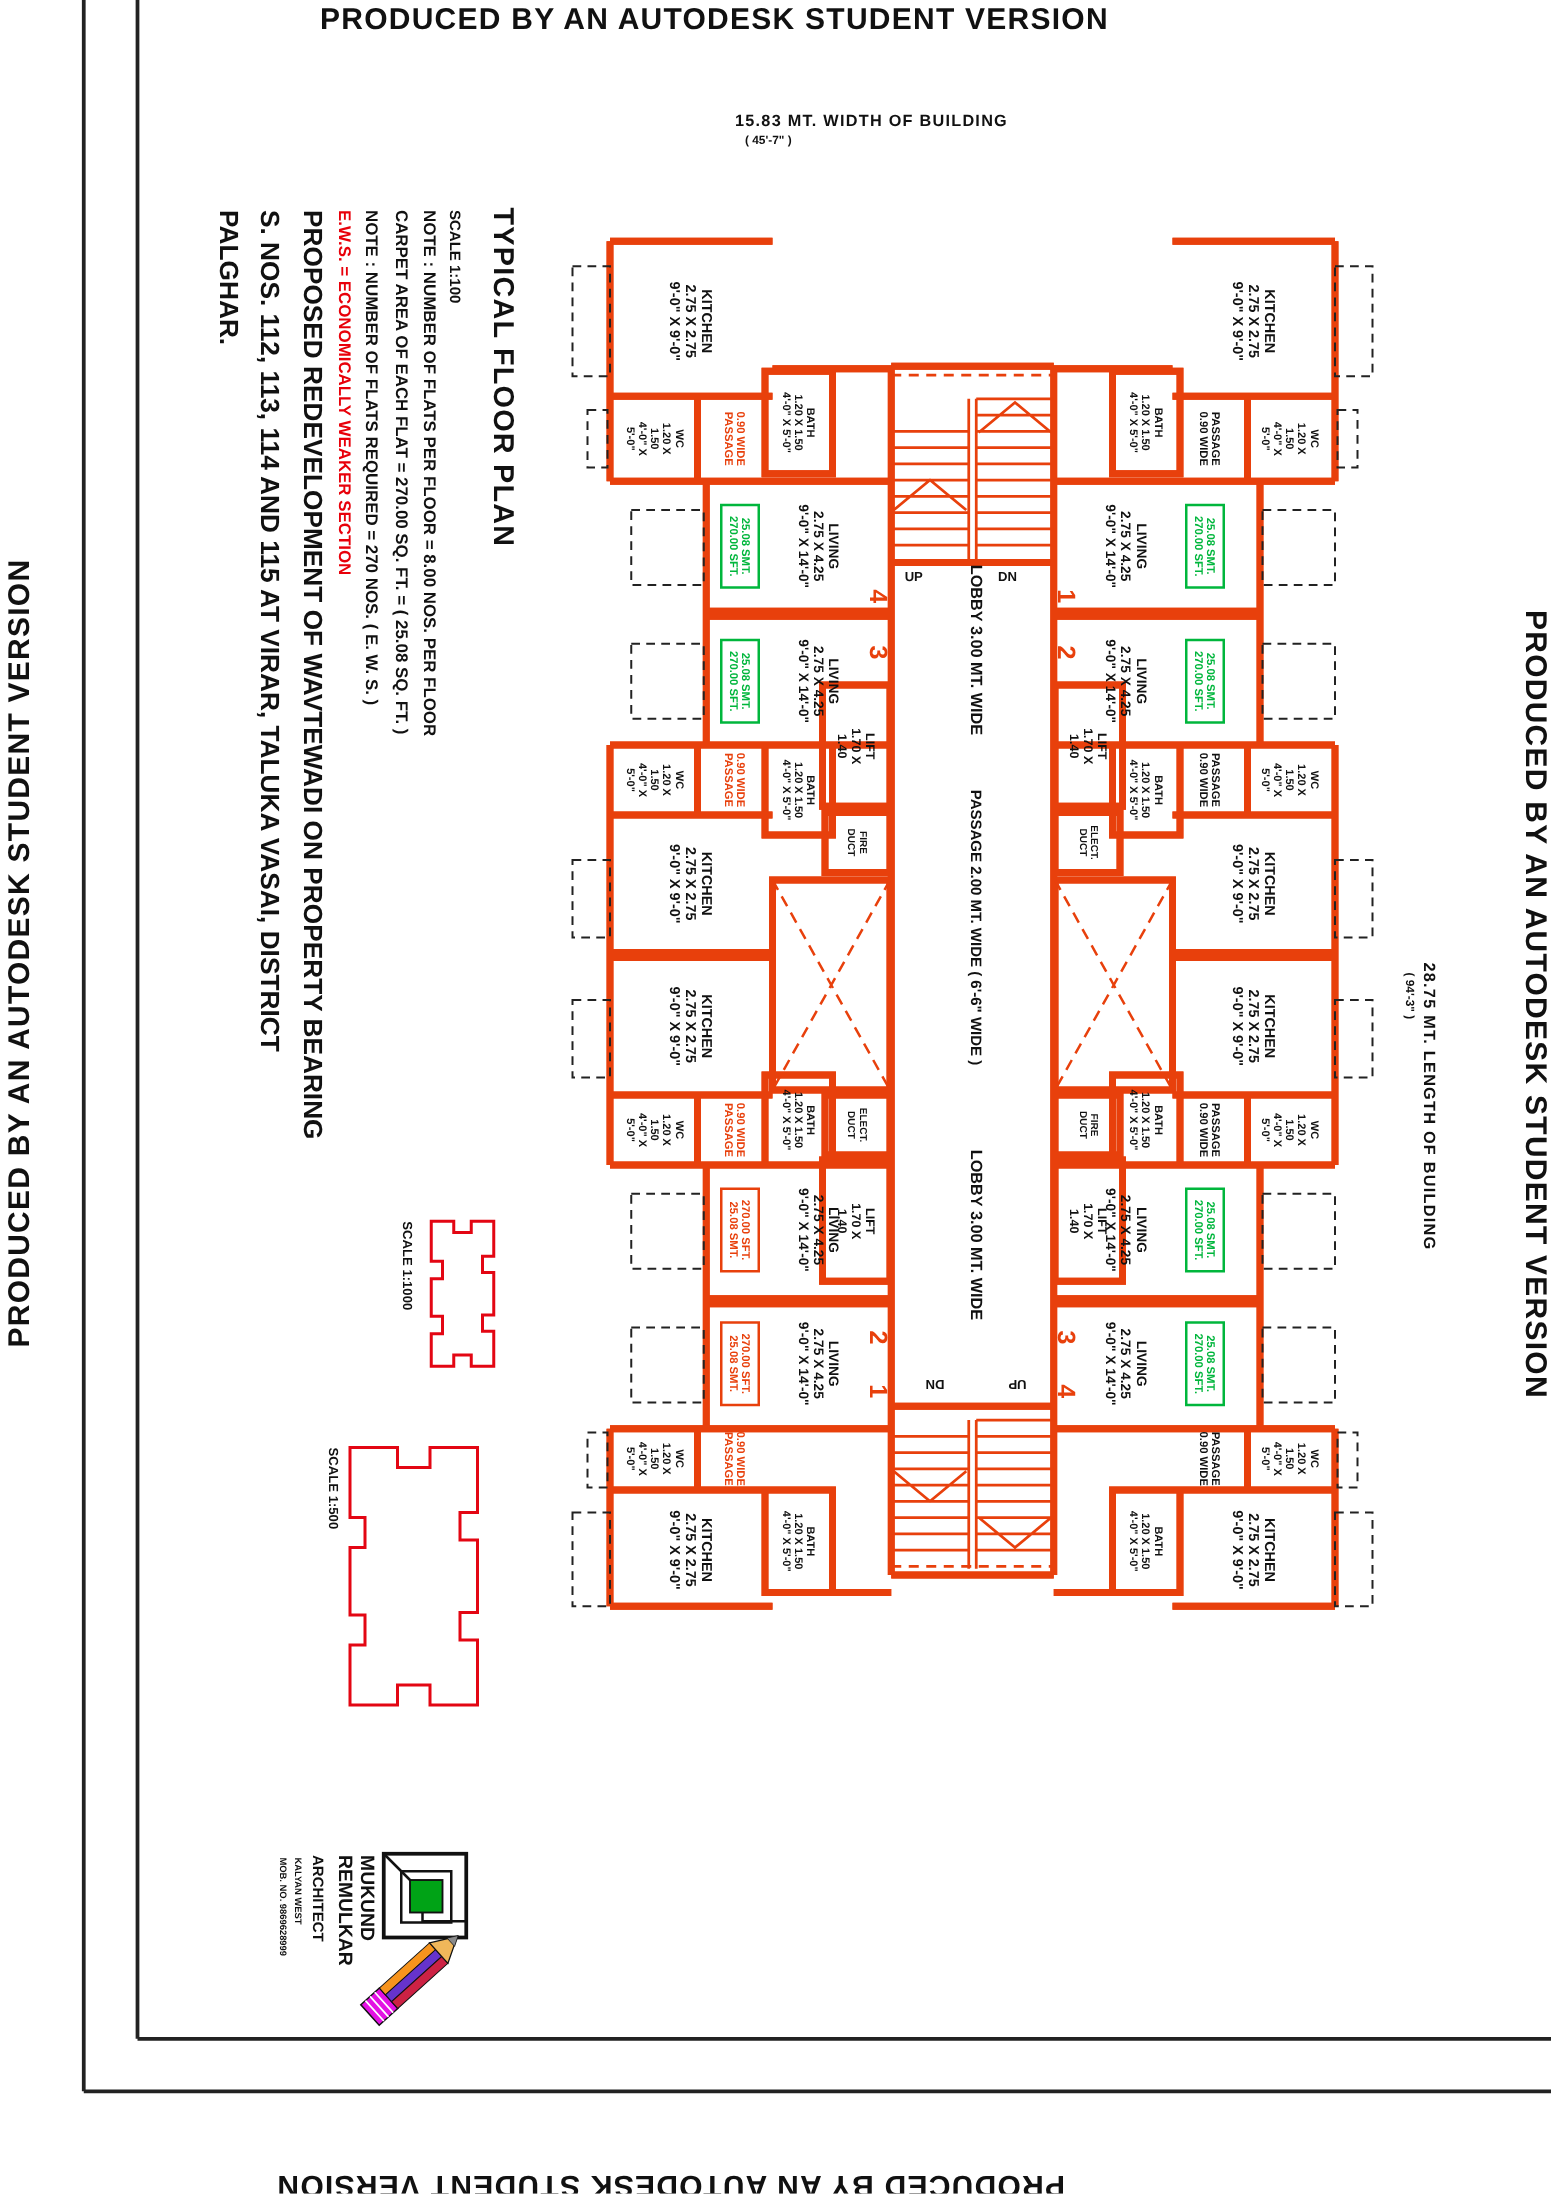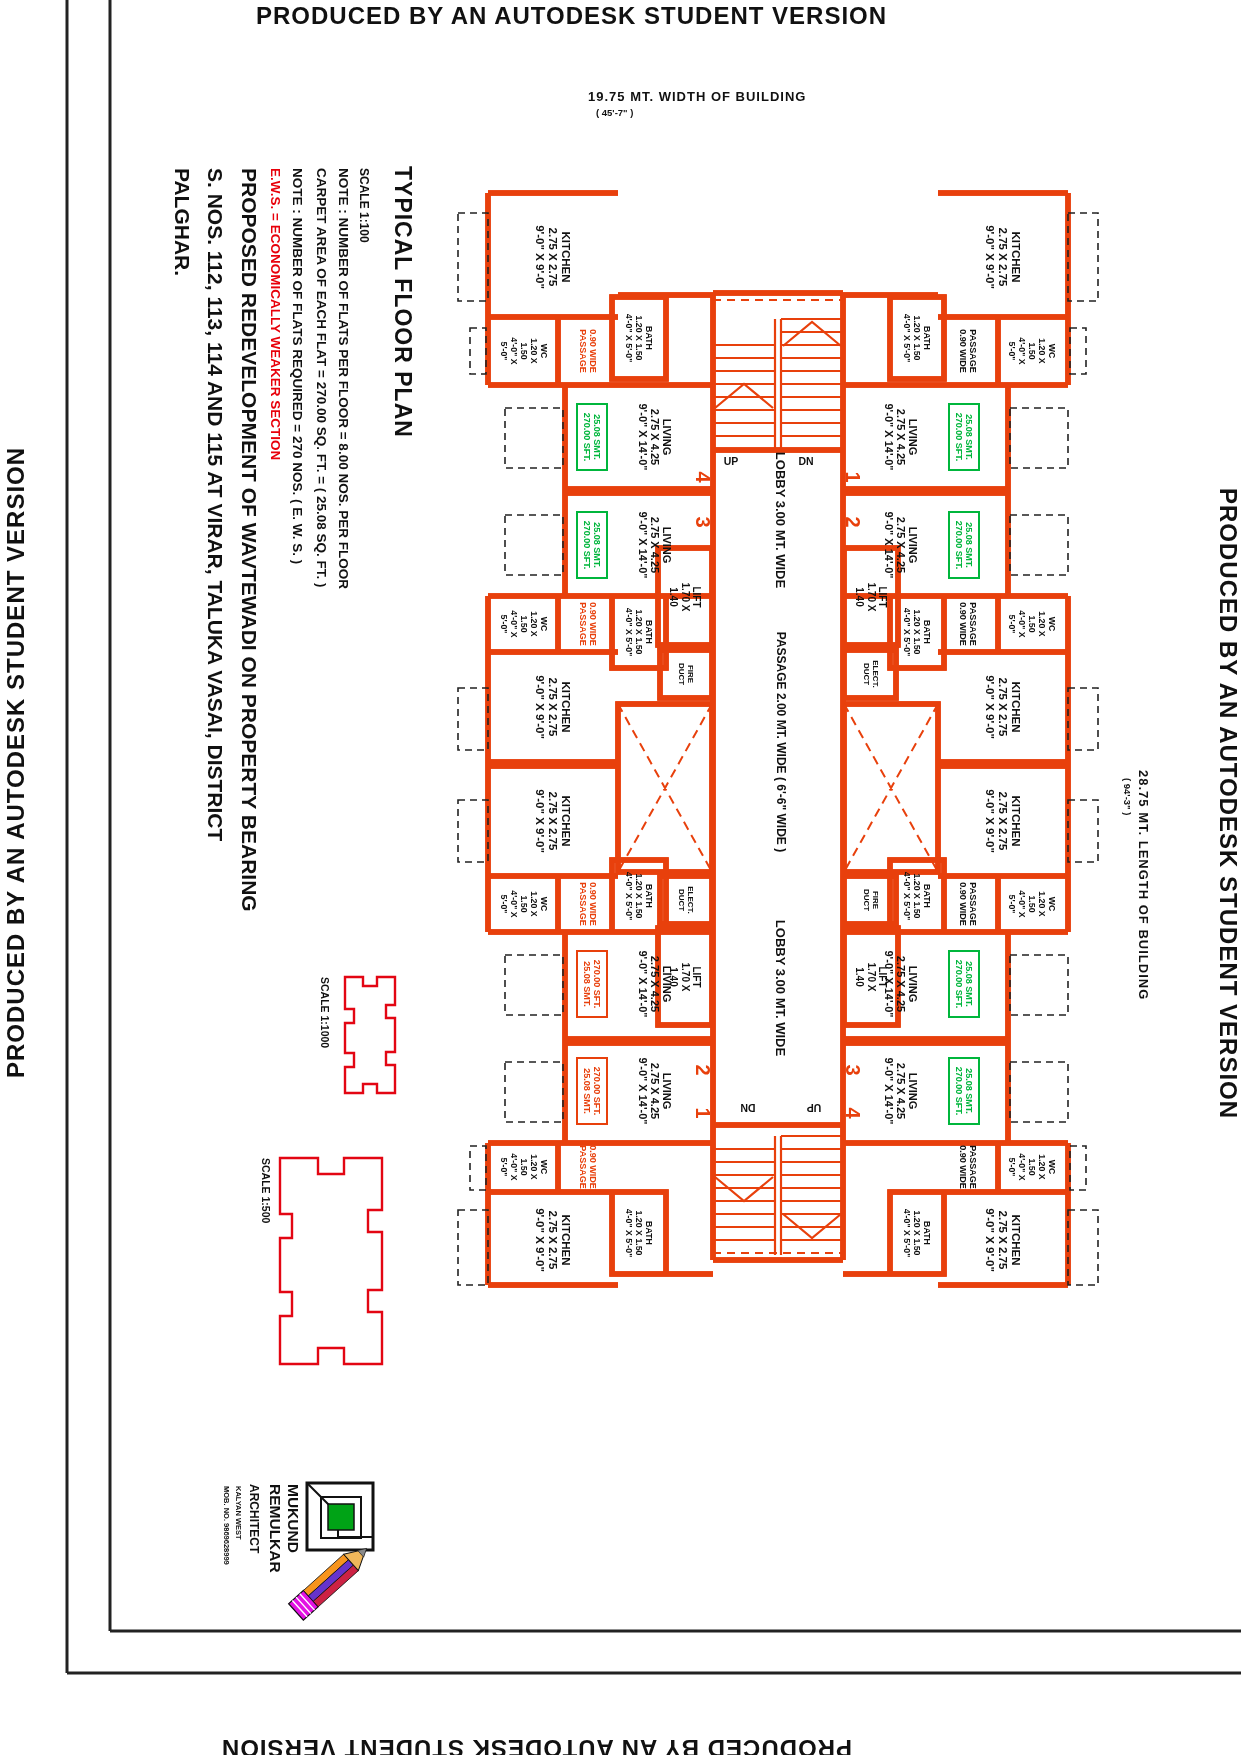--- a/index.html
+++ b/index.html
@@ -194,21 +194,21 @@
         <text transform="rotate(180 748 1108)" text-anchor="middle" fill="#111" font-size="10.5" font-weight="bold"><tspan x="748" y="1111.675">DN</tspan></text>
         <text transform="rotate(180 814 1108)" text-anchor="middle" fill="#111" font-size="10.5" font-weight="bold"><tspan x="814" y="1111.675">UP</tspan></text>
       </g>
   </svg>
 
   <div class="txt banner" style="left:256px;top:4px;">PRODUCED BY AN AUTODESK STUDENT VERSION</div>
   <div class="txt banner vup" style="left:4px;top:1078px;">PRODUCED BY AN AUTODESK STUDENT VERSION</div>
   <div class="txt banner vdn" style="left:1240px;top:488px;">PRODUCED BY AN AUTODESK STUDENT VERSION</div>
   <div class="txt banner flip" style="left:852px;top:1760px;">PRODUCED BY AN AUTODESK STUDENT VERSION</div>
 
-  <div class="txt" style="left:588px;top:90px;font-size:13px;letter-spacing:1px;">19.75  MT. WIDTH  OF  BUILDING</div>
+  <div class="txt" style="left:588px;top:90px;font-size:13px;letter-spacing:1px;">15.83  MT. WIDTH  OF  BUILDING</div>
   <div class="txt" style="left:596px;top:108px;font-size:9.5px;">( 45'-7" )</div>
   <div class="txt vdn" style="left:1150px;top:770px;font-size:13px;letter-spacing:1px;">28.75  MT.  LENGTH  OF  BUILDING</div>
   <div class="txt vdn" style="left:1132px;top:778px;font-size:9.5px;">( 94'-3" )</div>
 
   <div class="txt vdn" style="left:414px;top:166px;font-size:23px;letter-spacing:1px;">TYPICAL FLOOR PLAN</div>
   <div class="txt vdn" style="left:370px;top:168px;font-size:12px;">SCALE  1:100</div>
   <div class="txt vdn" style="left:350px;top:168px;font-size:13.5px;">NOTE : NUMBER OF FLATS PER FLOOR = 8.00 NOS. PER FLOOR</div>
   <div class="txt vdn" style="left:328px;top:168px;font-size:13.5px;">CARPET AREA OF EACH FLAT = 270.00 SQ. FT. = ( 25.08 SQ. FT. )</div>
   <div class="txt vdn" style="left:304px;top:168px;font-size:13.5px;">NOTE : NUMBER OF FLATS REQUIRED =  270 NOS. ( E. W. S. )</div>
   <div class="txt vdn red" style="left:282px;top:168px;font-size:13.5px;">E.W.S.  =  ECONOMICALLY WEAKER SECTION</div>

